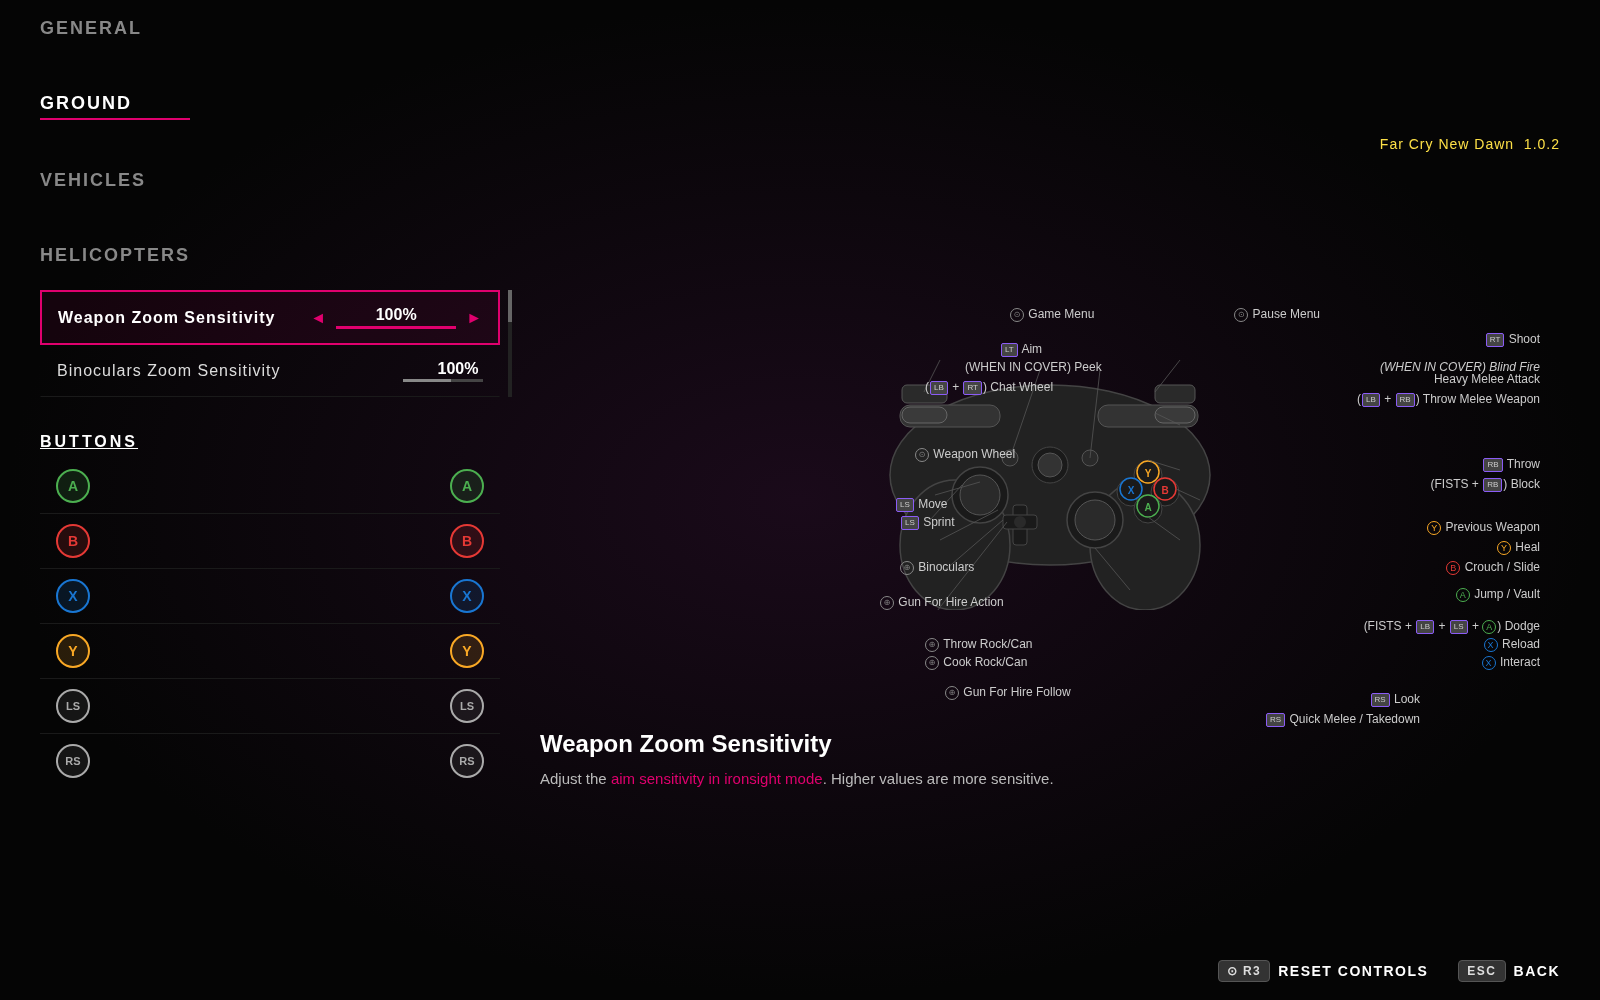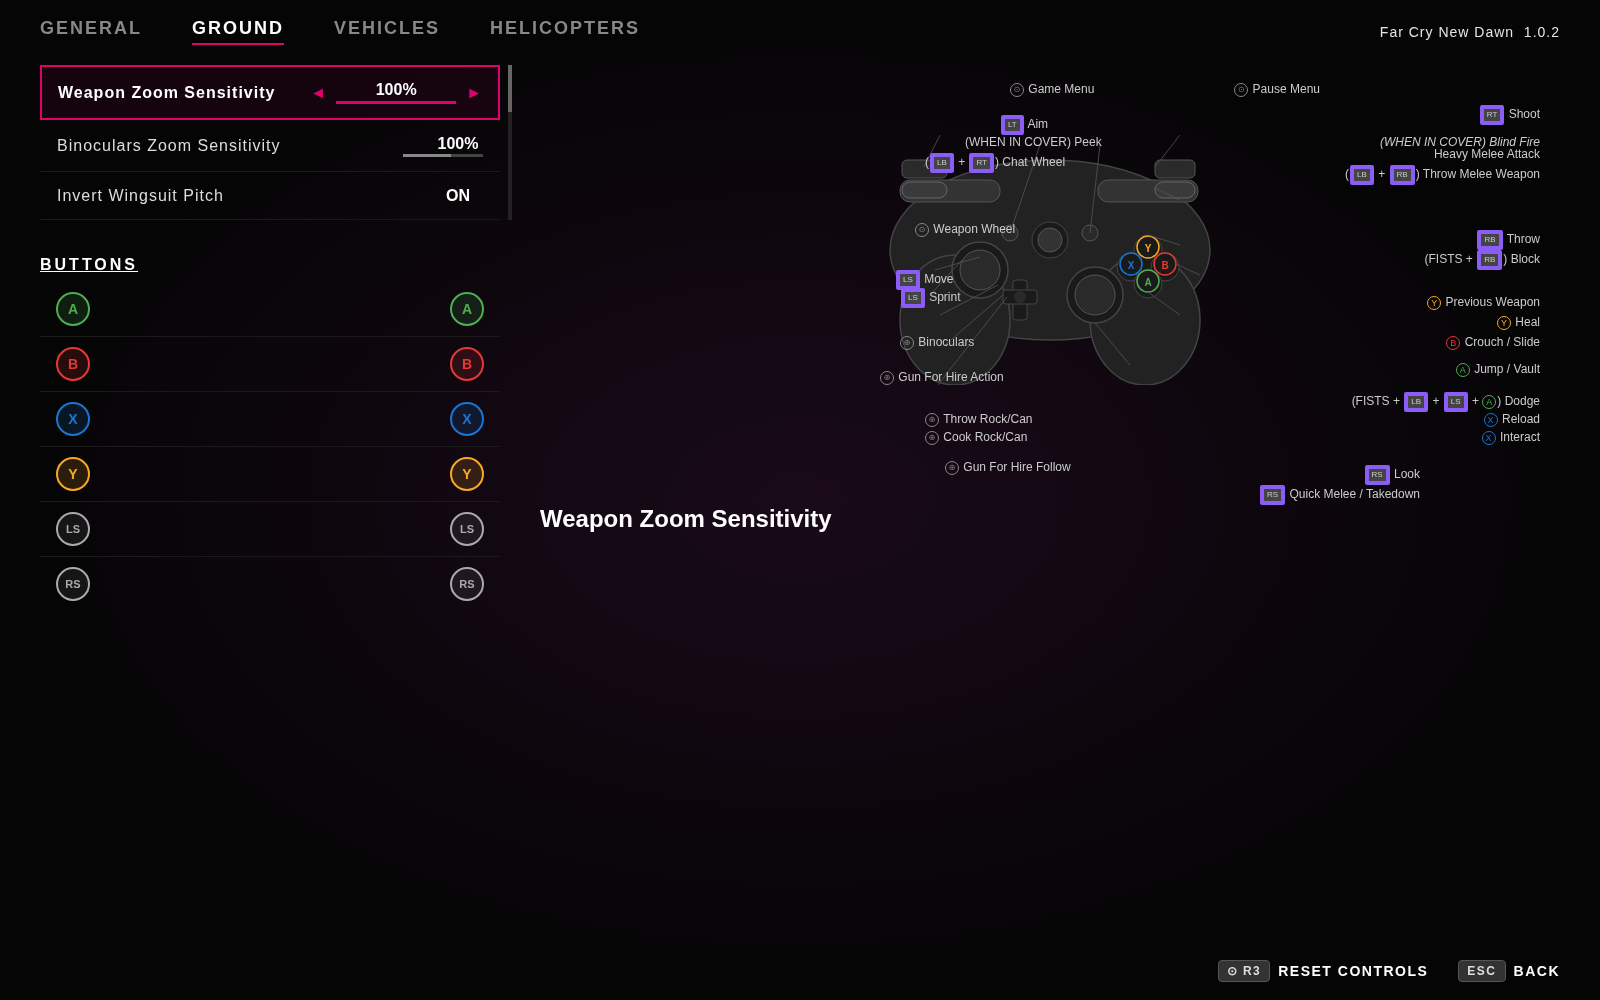--- a/index.html
+++ b/index.html
@@ -57,38 +57,39 @@
       display: flex;
       align-items: center;
       justify-content: space-between;
       padding: 18px 40px 10px 40px;
       flex-shrink: 0;
     }
 
     .nav-tabs {
       display: flex;
       gap: 50px;
+      flex-direction: column;
     }
 
     .nav-tab {
       color: #888;
       font-size: 18px;
       font-weight: 600;
       letter-spacing: 2px;
       text-transform: uppercase;
       cursor: pointer;
       padding-bottom: 4px;
     }
     .nav-tab.active {
       color: #fff;
       border-bottom: 2px solid #e0006e;
     }
 
     .game-version {
-      color: #e5e5e5;
+      color: #fde047;
       font-size: 14px;
       letter-spacing: 1px;
     }
 
     
     .main-content {
       display: flex;
       flex: 1;
       padding: 0 0 0 0;
     }
@@ -400,21 +401,21 @@
       color: #888;
       text-align: center;
       line-height: 12px;
       font-size: 8px;
       vertical-align: middle;
       margin-right: 1px;
     }
     .small-sq {
       display: inline-block;
       background: #444;
-      border: 4px solid #8b5cf6;
+      border: 1px solid #8b5cf6;
       border-radius: 2px;
       padding: 0 3px;
       font-size: 8px;
       color: #ccc;
       vertical-align: middle;
       margin: 0 1px;
     }
   </style>
 </head>
 <body>
@@ -460,24 +461,20 @@
           <span class="setting-label">Binoculars Zoom Sensitivity</span>
           <div style="display:flex;flex-direction:column;align-items:flex-end;">
             <span class="setting-value">100%</span>
             <div class="bino-slider">
               <div class="bino-slider-fill"></div>
             </div>
           </div>
         </div>
 
 
-        <div class="setting-row">
-          <span class="setting-label">Invert Wingsuit Pitch</span>
-          <span class="setting-value">ON</span>
-        </div>
 
         <div class="scroll-bar">
           <div class="scroll-thumb"></div>
         </div>
       </div>
 
       <div class="section-header">BUTTONS</div>
       <div class="buttons-grid">
 
         <div class="button-row">
@@ -729,20 +726,23 @@
           <span>Look</span>
         </div>
         <div class="diagram-label" style="top:420px;right:140px;">
           <span class="small-sq">RS</span>
           <span>Quick Melee / Takedown</span>
         </div>
       </div>
 
       <div class="description-box">
         <div class="description-title">Weapon Zoom Sensitivity</div>
+        <div class="description-text">
+          <span>Adjust the </span><span class="highlight">aim sensitivity in ironsight mode</span><span>. Higher values are more sensitive.</span>
+        </div>
       </div>
     </div>
   </div>
 
   <div class="bottom-bar">
     <div class="bottom-action">
       <div class="bottom-key">
         <span>⊙</span>
         <span>R3</span>
       </div>

